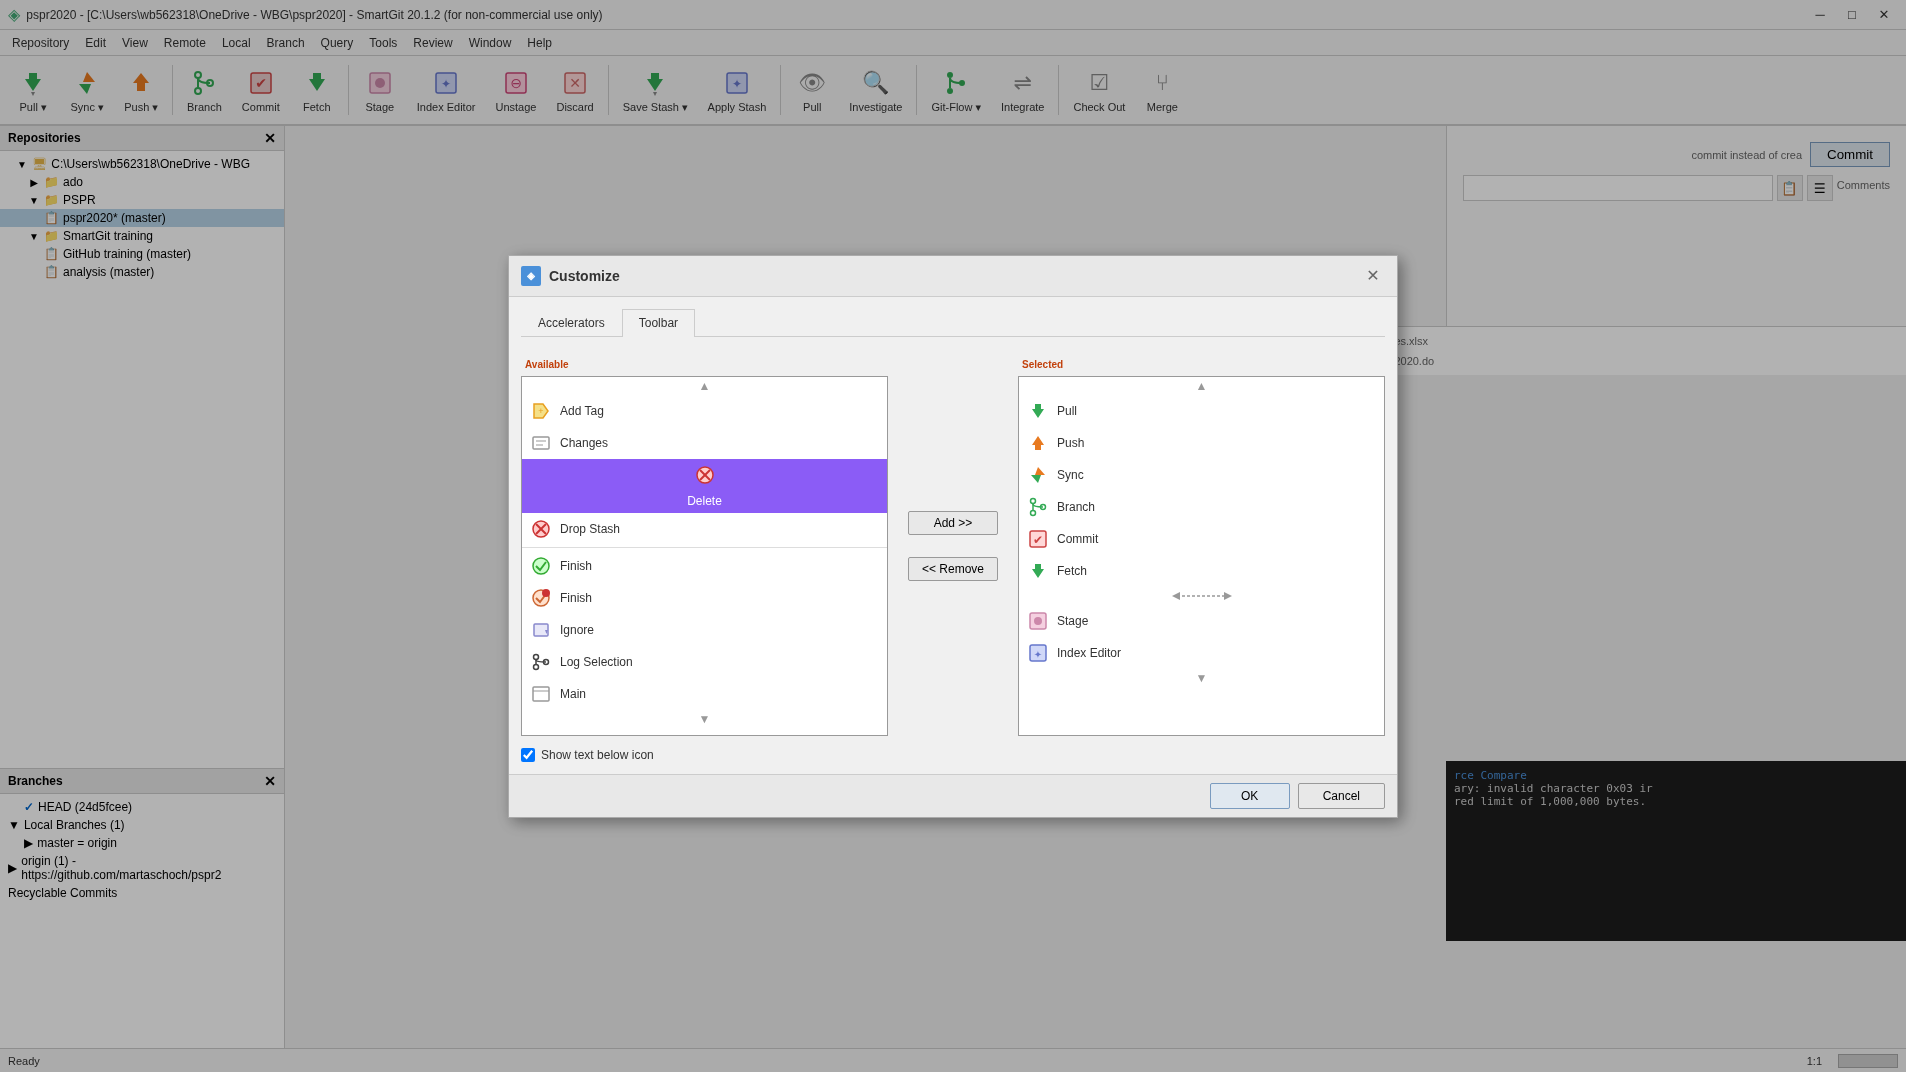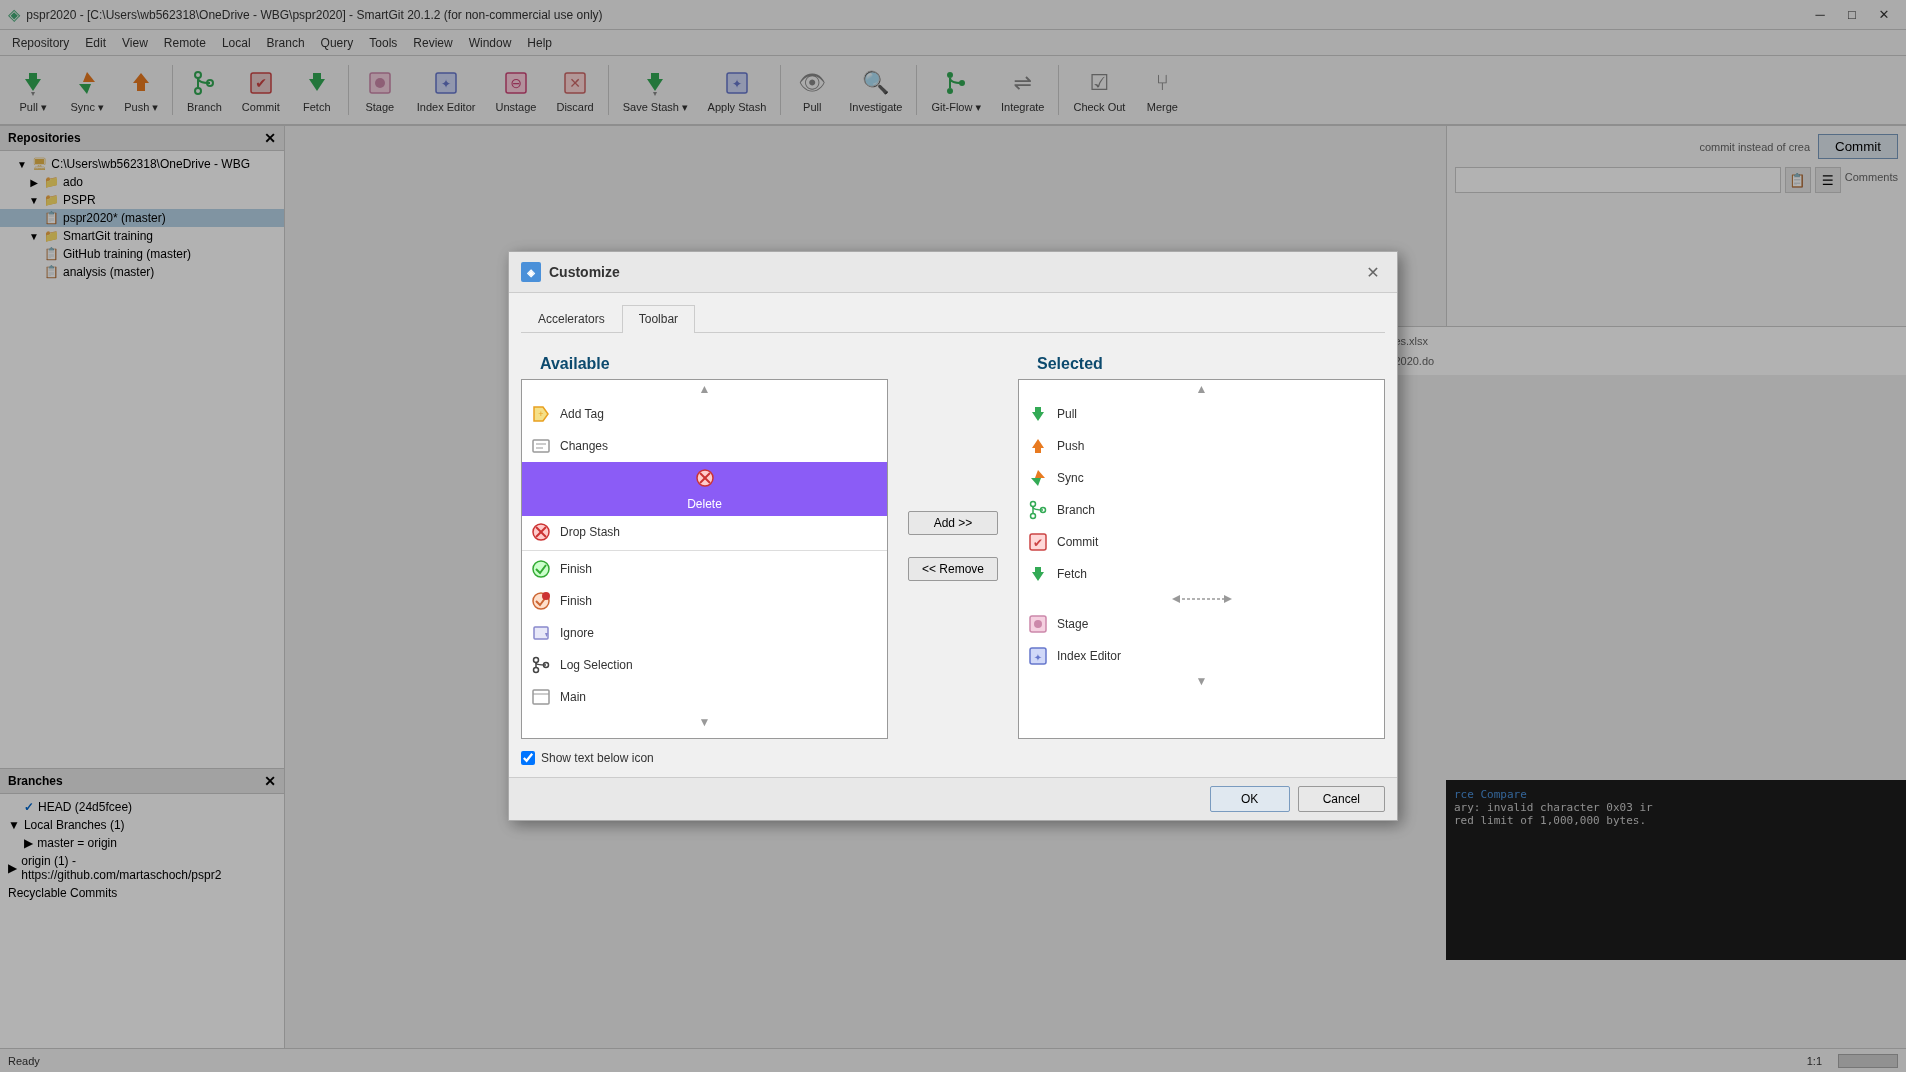--- a/index.html
+++ b/index.html
@@ -55,21 +55,21 @@
     .dialog-body { padding: 12px; flex: 1; display: flex; flex-direction: column; gap: 12px; }
 
     
     .tab-bar { display: flex; border-bottom: 1px solid #ccc; margin-bottom: 8px; }
     .tab { padding: 6px 16px; cursor: pointer; border: 1px solid transparent; border-bottom: none; font-size: 12px; color: #333; }
     .tab.active { background: #f0f0f0; border-color: #ccc; border-bottom-color: #f0f0f0; margin-bottom: -1px; }
 
     
     .lists-container { display: flex; gap: 12px; align-items: flex-start; flex: 1; }
     .list-panel { flex: 1; display: flex; flex-direction: column; }
-    .list-header { font-size: 16px; font-weight: bold; color: #0c4a6e; margin-bottom: 4px; padding: 2px 4px; margin-left: 15px; }
+    .list-header { font-size: 10px; font-weight: bold; color: #c2410c; margin-bottom: 4px; padding: 2px 4px; }
     .list-box { border: 1px solid #999; background: white; height: 360px; overflow-y: auto; }
     .list-item { padding: 5px 8px; cursor: pointer; display: flex; align-items: center; gap: 8px; font-size: 12px; color: #333; }
     .list-item.selected { background: #8b5cf6; color: white; flex-direction: column; }
     .list-item-icon { width: 22px; height: 22px; display: flex; align-items: center; justify-content: center; flex-shrink: 0; }
     .list-separator { height: 1px; background: #ddd; margin: 2px 0; }
 
     
     .arrows-panel { display: flex; flex-direction: column; justify-content: center; align-items: center; gap: 22px; padding: 0 8px; align-self: center; }
     .arrow-btn { padding: 4px 12px; border: 1px solid #999; background: #e8e8e8; cursor: pointer; font-size: 12px; min-width: 90px; text-align: center; border-radius: 2px; }
 
@@ -81,21 +81,21 @@
     .dialog-footer { padding: 8px 12px; display: flex; justify-content: flex-end; gap: 8px; border-top: 1px solid #ccc; background: #e8e8e8; }
     .dialog-btn { padding: 5px 24px; border: 1px solid #999; background: #e8e8e8; cursor: pointer; font-size: 12px; min-width: 80px; border-radius: 2px; }
     .dialog-btn.primary { background: #e0e8f0; border-color: #7a9bbf; }
 
     
     .list-box::-webkit-scrollbar { width: 14px; }
     .list-box::-webkit-scrollbar-track { background: #f0f0f0; }
     .list-box::-webkit-scrollbar-thumb { background: #c0c0c0; border: 1px solid #aaa; }
 
     
-    .bg-commit-area { position: absolute; right: 0; top: 0; width: 460px; background: #f8f8f8; height: 200px; border-left: 1px solid #ccc; padding: 8px; }
+    .bg-commit-area { position: absolute; right: 0; top: 0; width: 460px; background: #f8f8f8; height: 200px; border-left: 1px solid #ccc; padding: 16px; }
     .bg-file-list { position: absolute; right: 0; top: 200px; width: 542px; background: white; border-left: 1px solid #ccc; border-top: 1px solid #ccc; padding: 4px; }
 
     
     .icon-pull { color: #4a7; }
     .icon-branch { color: #2a8a2a; }
   </style>
 </head>
 <body>
 
 <div class="title-bar">
@@ -358,21 +358,21 @@
         <button style="width:26px;height:26px;border:1px solid #ccc;background:#e8e8e8;cursor:pointer;">☰</button>
         <span style="font-size:11px;color:#666;padding-top:4px;">Comments</span>
       </div>
     </div>
 
     <div class="bg-file-list" style="position:absolute;right:0;top:200px;">
       <div style="padding:4px;font-size:11px;color:#666;">figures.xlsx</div>
       <div style="padding:4px;font-size:11px;color:#666;">pspr2020.do</div>
     </div>
 
-    <div style="position:absolute;right:0;bottom:88px;width:460px;background:#1e1e1e;color:#ccc;font-size:11px;font-family:monospace;padding:8px;height:180px;overflow:hidden;">
+    <div style="position:absolute;right:0;bottom:107px;width:460px;background:#1e1e1e;color:#ccc;font-size:11px;font-family:monospace;padding:8px;height:180px;overflow:hidden;">
       <span style="color:#4a90d9;cursor:pointer;">rce Compare</span><br>
       <span>ary: invalid character 0x03 ir<br>red limit of 1,000,000 bytes.</span>
     </div>
   </div>
 </div>
 
 <div class="dialog-overlay">
   <div class="dialog">
     <div class="dialog-title">
       <div class="dialog-title-text">

